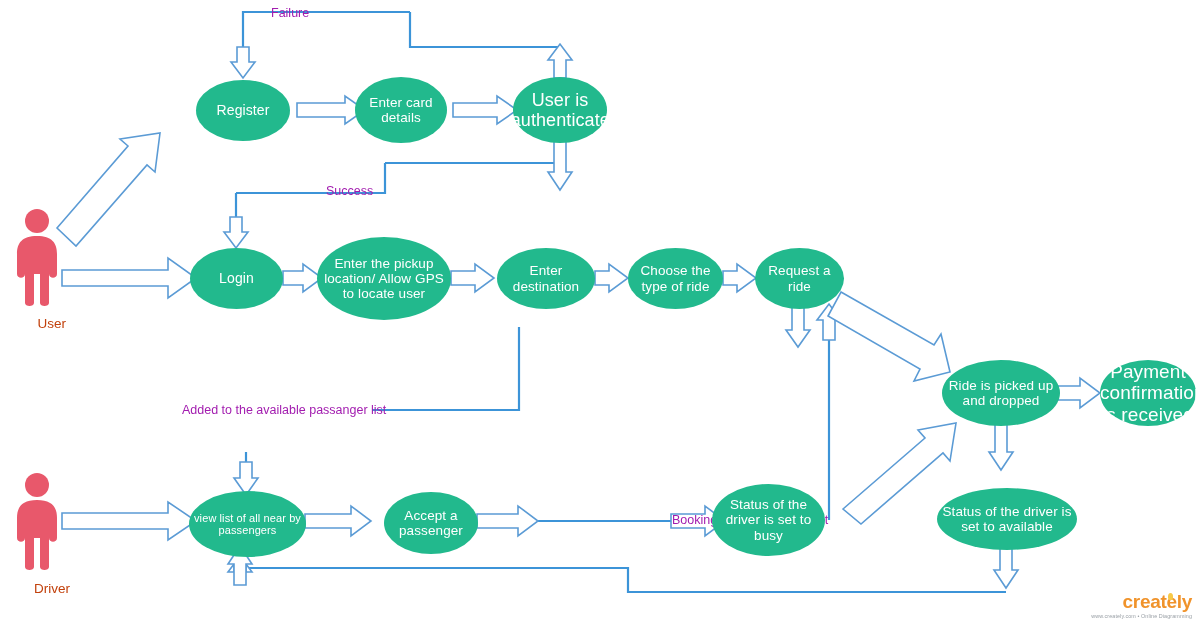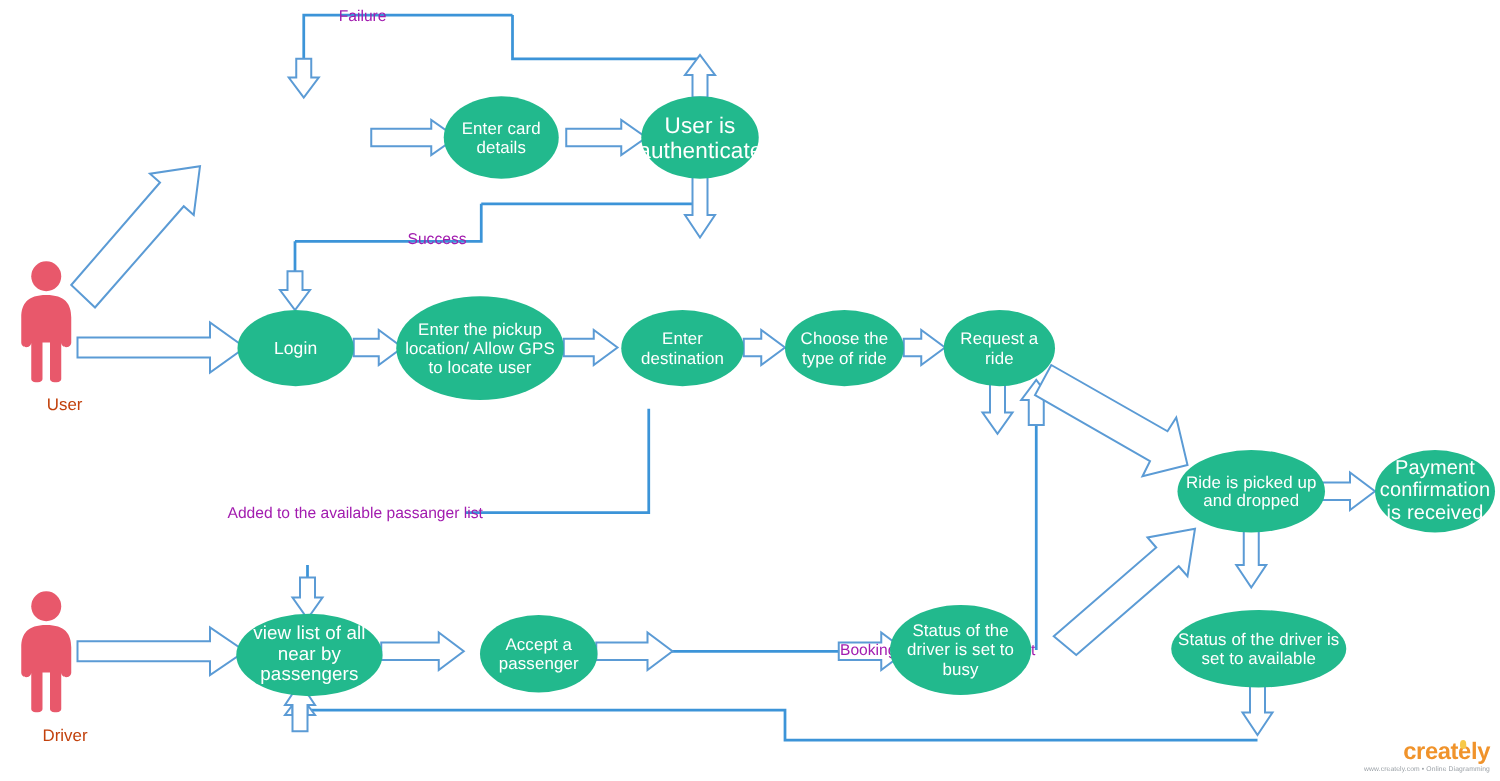--- a/index.html
+++ b/index.html
@@ -126,20 +126,23 @@
   <div class="actor-label" style="left:8px;top:316px;width:58px;">User</div>
 
   <div class="actor" style="left:8px;top:472px;">
     <svg width="58" height="98" viewBox="0 0 58 98">
       <circle cx="29" cy="13" r="12" fill="#e8586b"></circle>
       <path d="M29 28 C14 28 9 35 9 46 L9 66 C9 71 17 71 17 66 L17 50 L17 95 C17 99 26 99 26 95 L26 66 L32 66 L32 95 C32 99 41 99 41 95 L41 50 L41 66 C41 71 49 71 49 66 L49 46 C49 35 44 28 29 28 Z" fill="#e8586b"></path>
     </svg>
   </div>
   <div class="actor-label" style="left:4px;top:581px;width:66px;">Driver</div>
 
+  <div class="node" style="left:196px;top:80px;width:94px;height:61px;font-size:14px;">
+    <span>Register</span>
+  </div>
 
   <div class="node" style="left:355px;top:77px;width:92px;height:66px;font-size:13.5px;">
     <span>Enter card details</span>
   </div>
 
   <div class="node" style="left:513px;top:77px;width:94px;height:66px;font-size:18px;">
     <span>User is authenticated</span>
   </div>
 
   <div class="node" style="left:190px;top:248px;width:93px;height:61px;font-size:14px;">
@@ -159,25 +162,25 @@
   </div>
 
   <div class="node" style="left:755px;top:248px;width:89px;height:61px;font-size:13.5px;">
     <span>Request a ride</span>
   </div>
 
   <div class="node" style="left:942px;top:360px;width:118px;height:66px;font-size:13.5px;">
     <span>Ride is picked up and dropped</span>
   </div>
 
-  <div class="node" style="left:1100px;top:360px;width:96px;height:66px;font-size:16px;overflow:visible;">
+  <div class="node" style="left:1100px;top:360px;width:96px;height:66px;font-size:19px;overflow:visible;">
     <span style="width:100%;">Payment confirmation is received</span>
   </div>
 
-  <div class="node" style="left:189px;top:491px;width:117px;height:66px;font-size:15px;">
+  <div class="node" style="left:189px;top:491px;width:117px;height:66px;font-size:11px;">
     <span style="width:112%;">view list of all near by passengers</span>
   </div>
 
   <div class="node" style="left:384px;top:492px;width:94px;height:62px;font-size:13.5px;">
     <span>Accept a passenger</span>
   </div>
 
   <div class="node" style="left:712px;top:484px;width:113px;height:72px;font-size:13.5px;">
     <span>Status of the driver is set to busy</span>
   </div>

